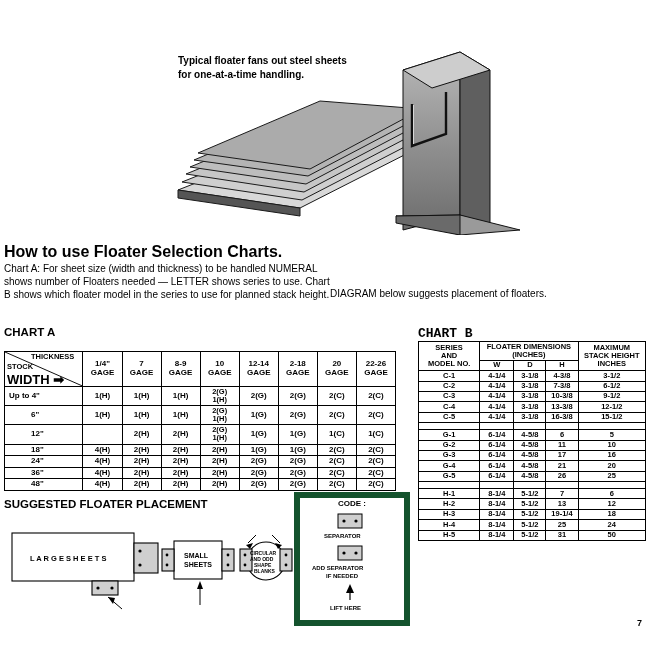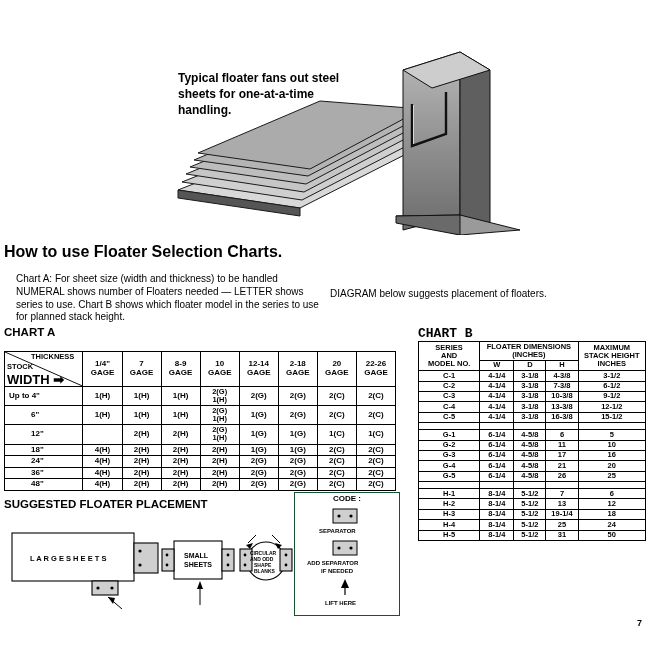--- a/index.html
+++ b/index.html
@@ -5,28 +5,28 @@
   html,body{margin:0;padding:0;}
   body{
     width:650px;height:650px;background:#fff;
     font-family:"Liberation Sans", sans-serif;
     color:#000;position:relative;overflow:hidden;
   }
   .page{position:absolute;inset:0;}
 
   
   .illus{position:absolute;left:160px;top:30px;width:360px;height:205px;}
-  .callout{position:absolute;left:18px;top:40px;width:180px;font-size:12px;
+  .callout{position:absolute;left:18px;top:24px;width:180px;font-size:10px;
            font-weight:bold;line-height:1.35;}
   .floater-svg{position:absolute;left:0;top:0;}
 
   
   .howto{position:absolute;left:4px;top:243px;width:330px;}
   .howto h2{font-size:16px;font-weight:bold;margin:0 0 2px 0;}
-  .howto p{font-size:10px;line-height:1.28;margin:12px;}
+  .howto p{font-size:10px;line-height:1.28;margin:0;}
   .diagram-note{position:absolute;left:330px;top:288px;width:310px;
                 font-size:10px;line-height:1.28;}
 
   
   .chart-a-title{position:absolute;left:4px;top:326px;font-size:11.5px;font-weight:bold;}
   .chart-b-title{position:absolute;left:418px;top:326px;font-size:13px;font-weight:bold;font-family:Liberation Mono, monospace;}
 
   
   .chartA{position:absolute;left:4px;top:351px;width:392px;
           border-collapse:collapse;font-size:8px;}
@@ -48,21 +48,21 @@
   .chartB td,.chartB th{border:1px solid #000;text-align:center;
           padding:0.5px 0;font-weight:bold;line-height:1.12;}
   .chartB .sep td{height:5px;border-left:1px solid #000;border-right:1px solid #000;
           border-top:none;border-bottom:none;}
 
   
   .sfp-title{position:absolute;left:4px;top:498px;font-size:11.5px;font-weight:bold;}
   .placement{position:absolute;left:4px;top:505px;width:400px;height:110px;}
 
   .codebox{position:absolute;left:294px;top:492px;width:104px;height:122px;
-           border:1px solid #14532d;}
+           border:6px solid #14532d;}
   .codebox .ctitle{font-size:8px;font-weight:bold;text-align:center;margin-top:1px;}
 
   .pagenum{position:absolute;right:8px;bottom:22px;font-size:9px;font-weight:bold;}
 </style>
 </head>
 <body>
 
 <div class="page">
 
   <div class="illus">

